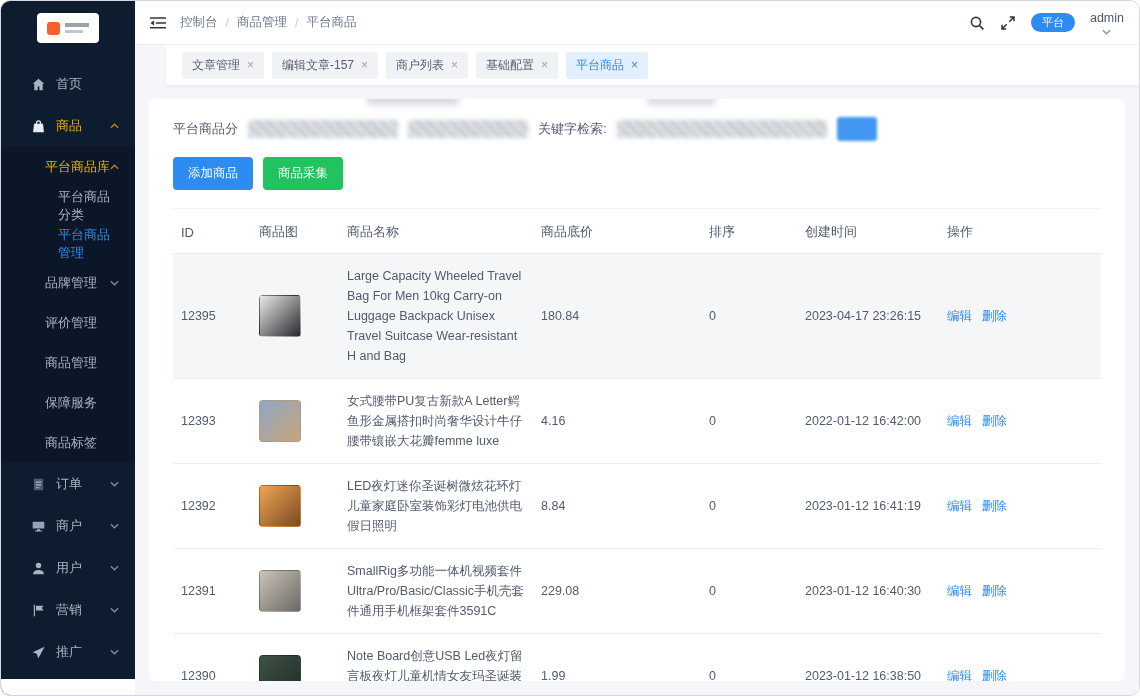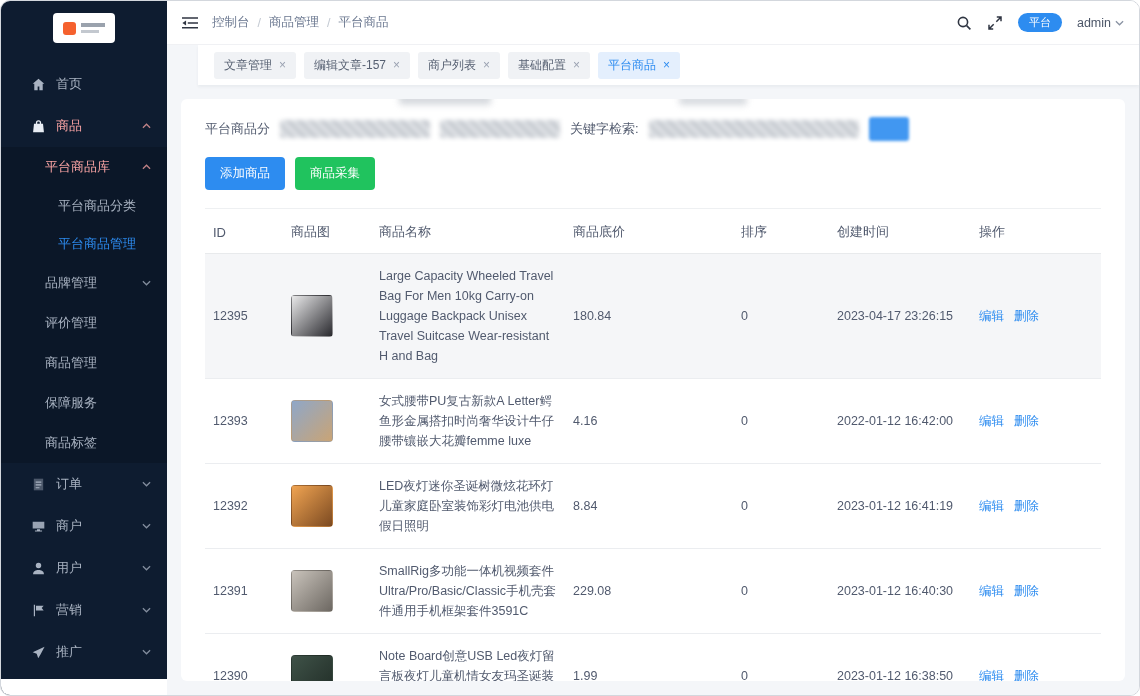--- a/index.html
+++ b/index.html
@@ -1,54 +1,54 @@
 <!DOCTYPE html>
 <html style="--primary: #2d8cf0; --success: #20c35e; --sidebar-bg: #0e1c30; --content-bg: #f4f6f9;"><head>
 <meta charset="utf-8">
 <style>
   html,body{margin:0;padding:0;background:#fff;}
   body{width:1140px;height:696px;font-family:"Liberation Sans","DejaVu Sans",sans-serif;-webkit-font-smoothing:antialiased;}
   *{box-sizing:border-box;}
   .frame{width:1140px;height:696px;border:1px solid #d3d7dd;border-radius:10px;overflow:hidden;display:flex;background:#fff;}
 
   
-  .sidebar{width:166px;flex:none;background:var(--sidebar-bg,#0e1c30);position:relative;display:flex;flex-direction:column;}
+  .sidebar{width:134px;flex:none;background:var(--sidebar-bg,#0e1c30);position:relative;display:flex;flex-direction:column;}
   .logo-wrap{height:54px;display:flex;align-items:center;justify-content:center;}
   .logo-box{width:62px;height:30px;background:#fff;border-radius:4px;display:flex;align-items:center;justify-content:center;gap:5px;cursor:pointer;}
   .logo-mark{width:13px;height:13px;border-radius:3px;background:#f5612e;display:inline-block;}
   .logo-text{width:24px;height:11px;display:inline-block;background:
     linear-gradient(#9aa2ad,#9aa2ad) 0 0/24px 4px no-repeat,
     linear-gradient(#c3c8cf,#c3c8cf) 0 7px/18px 3px no-repeat;}
   .nav{flex:1;overflow:hidden;padding-top:8px;}
   .nav-item{display:flex;align-items:center;height:42px;color:#a9b3c2;font-size:13px;cursor:pointer;padding-right:16px;}
   .nav-item .nav-ic{width:15px;height:15px;margin-right:10px;display:inline-flex;color:#a9b3c2;}
   .nav-item .nav-ic svg{width:15px;height:15px;fill:currentColor;}
   .nav-item.lvl0{padding-left:30px;}
   .nav-item.lvl1{padding-left:44px;height:40px;background:rgba(0,0,0,.16);}
   .nav-item.lvl2{padding-left:57px;height:38px;background:rgba(0,0,0,.16);}
-  .nav-item.open{color:#fca5a5;}
+  .nav-item.open{color:#eab308;}
   .nav-item.open .nav-ic{color:#e8edf4;}
   .nav-item.active{color:var(--primary,#2d8cf0);}
   .chev{margin-left:auto;display:inline-flex;opacity:.75;}
   .chev svg{width:9px;height:6px;stroke:currentColor;fill:none;}
   .chev.up svg{transform:rotate(180deg);}
   .sidebar-gap{position:absolute;left:0;bottom:0;width:100%;height:16px;background:#fff;}
 
   
   .main{flex:1;display:flex;flex-direction:column;min-width:0;background:var(--content-bg,#f4f6f9);}
 
   .topbar{height:44px;background:#fff;display:flex;align-items:center;padding:0 15px;gap:14px;border-bottom:1px solid #f0f1f4;flex:none;}
   .icon-btn{display:inline-flex;align-items:center;justify-content:center;color:#2f3542;cursor:pointer;}
   .icon-btn svg{width:16px;height:16px;}
   .breadcrumb{display:flex;align-items:center;gap:8px;font-size:12.5px;color:#6b7890;}
   .bc-item{cursor:pointer;color:#6b7890;}
   .bc-sep{color:#c3c9d2;}
   .topbar-right{margin-left:auto;display:flex;align-items:center;gap:15px;}
   .env-badge{background:var(--primary,#2d8cf0);color:#fff;font-size:11px;line-height:1;padding:4px 11px;border-radius:999px;cursor:pointer;}
-  .user-chip{display:flex;align-items:center;gap:4px;font-size:12.5px;color:#4c5668;cursor:pointer;}
+  .user-chip{display:flex;align-items:center;gap:4px;font-size:12.5px;color:#4c5668;cursor:pointer;flex-direction:column;}
   .user-chip svg{width:9px;height:6px;stroke:#8a93a3;fill:none;}
 
   .tabsbar{height:40px;background:#fff;display:flex;align-items:center;padding:0 16px;gap:8px;box-shadow:0 2px 3px rgba(20,30,50,.05);flex:none;position:relative;z-index:2;margin-left:31px;}
   .tab{display:inline-flex;align-items:center;gap:7px;background:#f0f2f5;color:#566072;font-size:12px;padding:5px 10px;border-radius:3px;cursor:pointer;white-space:nowrap;}
   .tab .tab-x{color:#9aa2b1;font-size:12px;line-height:1;cursor:pointer;}
   .tab.active{background:#e4effd;color:var(--primary,#2d8cf0);}
   .tab.active .tab-x{color:var(--primary,#2d8cf0);}
 
   
   .content{flex:1;padding:14px;overflow:hidden;}

